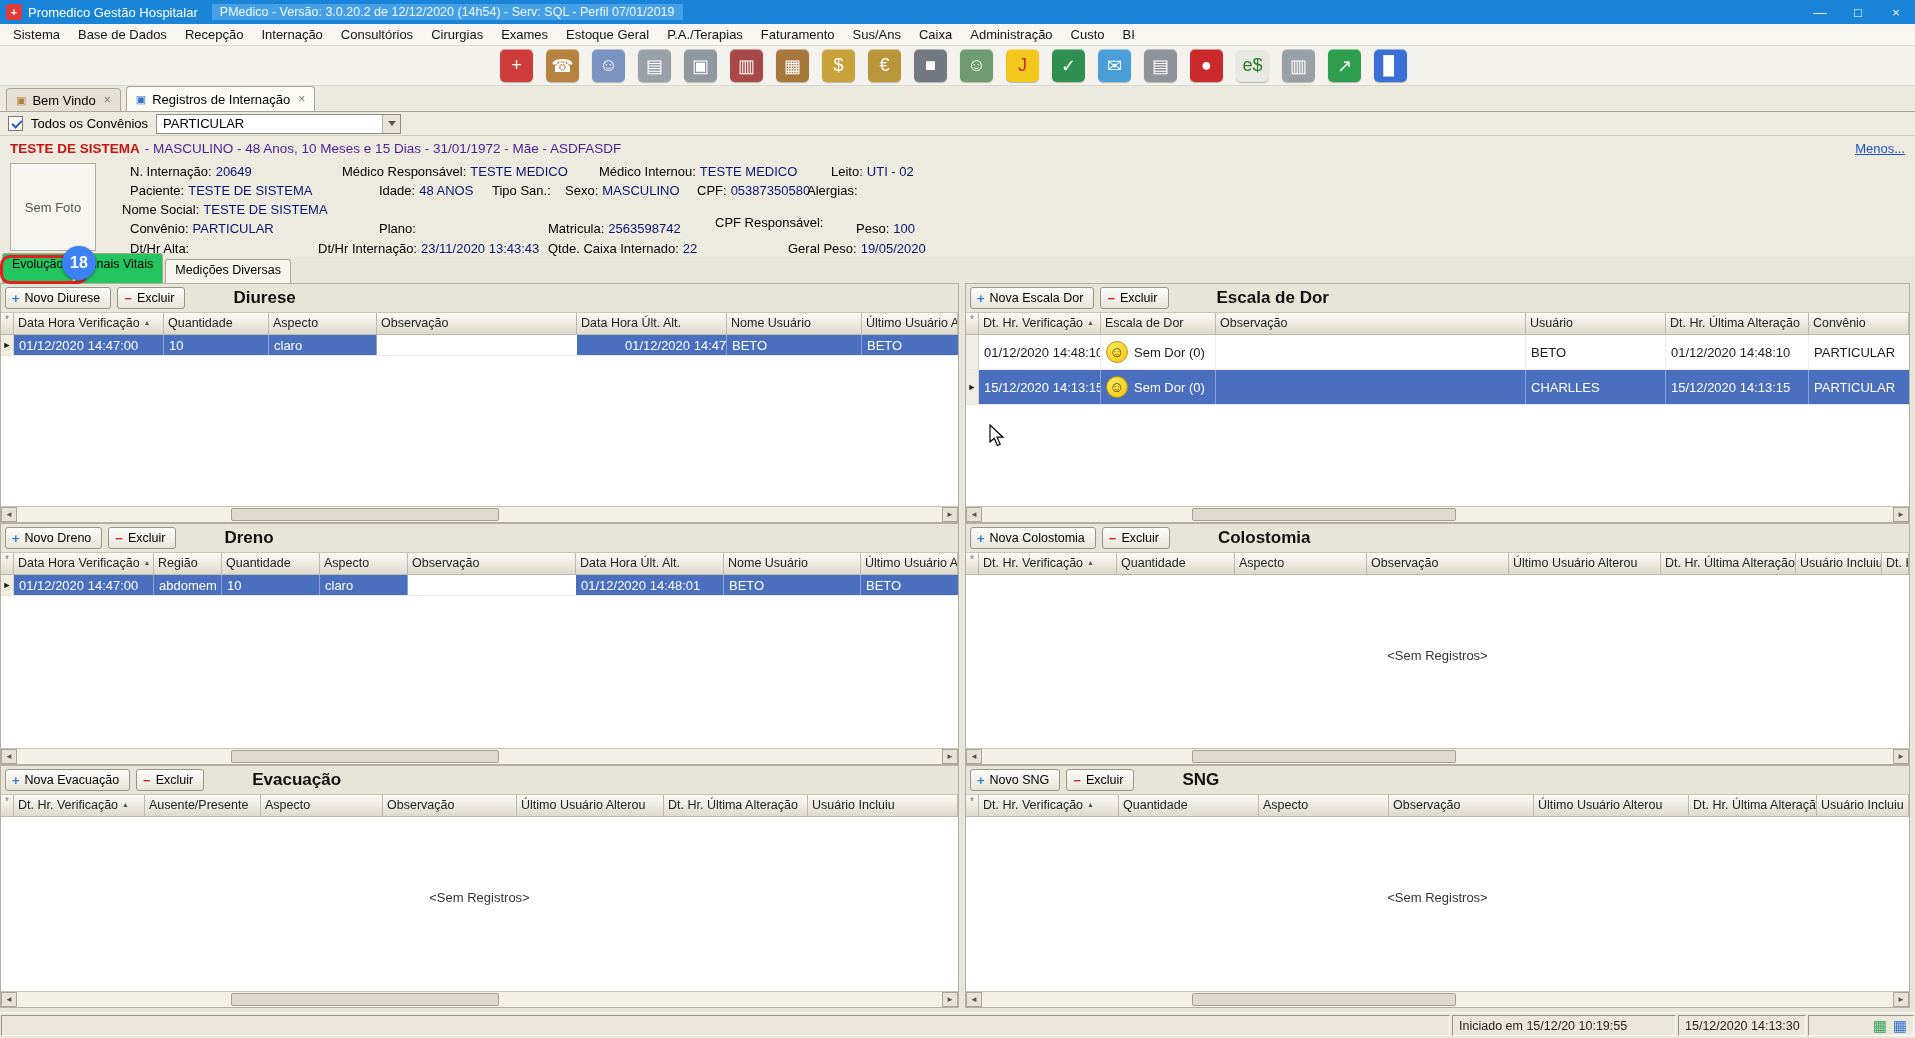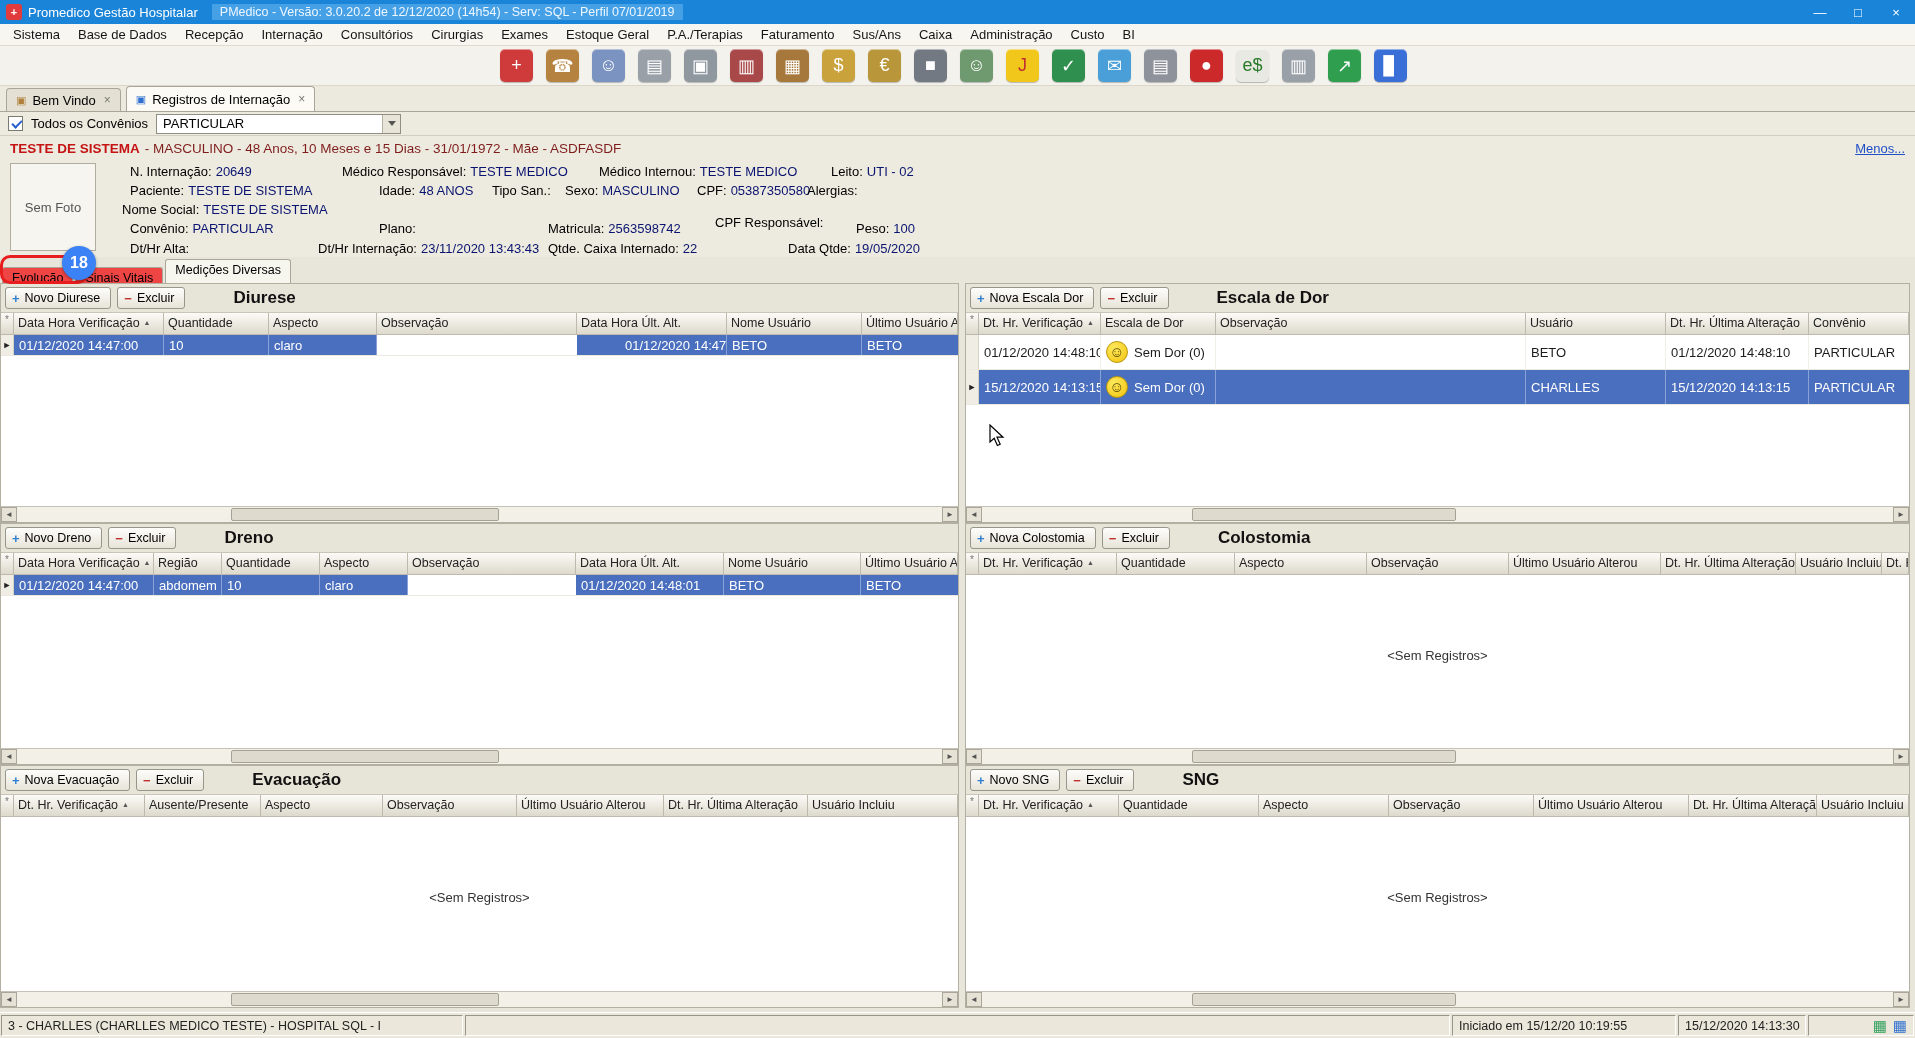--- a/index.html
+++ b/index.html
@@ -45,35 +45,35 @@
     border-left:2px solid #2a5fd0;border-bottom:2px solid #2a5fd0;transform:rotate(-45deg)}
   .combo{width:245px;height:20px;background:#fff;border:1px solid #908d81;display:flex;align-items:center;font-size:13px}
   .combo-value{flex:1;padding-left:6px}
   .combo-arrow{width:18px;height:100%;background:#e8e5d8;border-left:1px solid #b5b2a5;display:flex;align-items:center;justify-content:center}
   .combo-arrow::after{content:"";border:4px solid transparent;border-top:5px solid #555;margin-top:4px}
 
   
   .banner{position:absolute;left:0;top:136px;width:1915px;height:24px;background:#edebdf;
     display:flex;align-items:center;padding:0 10px;font-size:13.5px}
   .banner-name{color:#c41414;font-weight:bold;margin-right:5px}
-  .banner-details{color:#7f1d1d}
+  .banner-details{color:#4c1d95}
   .menos{margin-left:auto;color:#2050c8;text-decoration:underline;font-size:13px}
 
   
   .patient{position:absolute;left:0;top:160px;width:1915px;height:97px;background:#edebdf}
   .photo-box{position:absolute;left:10px;top:3px;width:86px;height:88px;background:#f6f5ef;
     border:1px solid #b0ad9e;display:flex;align-items:center;justify-content:center;font-size:13px;color:#555}
   .pfield{position:absolute;white-space:nowrap;font-size:13px;height:18px}
   .pf-label{color:#000}
   .pf-value{color:#0a1470;margin-left:4px}
 
   
   .subtabs{position:absolute;left:0;top:257px;width:1915px;height:26px;background:#e8e6da;
     display:flex;align-items:flex-end;padding-left:2px}
-  .subtab{height:16px;padding:3px 9px;font-size:12.5px;background:#ef4444;border:1px solid #a9a699;
+  .subtab{height:30px;padding:3px 9px;font-size:12.5px;background:#22c55e;border:1px solid #a9a699;
     border-bottom:none;border-radius:3px 3px 0 0;margin-right:2px;white-space:nowrap}
   .subtab.active{background:#f6f5ee;height:24px}
 
   
   .ann-box{position:absolute;left:0;top:255px;width:88px;height:29px;border:3px solid #e81e1e;
     border-radius:10px;z-index:40;pointer-events:none}
   .ann-badge{position:absolute;left:62px;top:246px;width:34px;height:34px;border-radius:50%;background:#3b82f6;
     color:#fff;font-weight:bold;font-size:16px;line-height:34px;text-align:center;z-index:41;
     box-shadow:0 1px 3px rgba(0,0,0,.4)}
 
@@ -233,21 +233,21 @@
       <div class="pfield" style="left: 807px; top: 23px;"><span class="pf-label">Alergias:</span></div>
       <div class="pfield" style="left: 122px; top: 42px;"><span class="pf-label">Nome Social:</span><span class="pf-value">TESTE DE SISTEMA</span></div>
       <div class="pfield" style="left: 130px; top: 61px;"><span class="pf-label">Convênio:</span><span class="pf-value">PARTICULAR</span></div>
       <div class="pfield" style="left: 379px; top: 61px;"><span class="pf-label">Plano:</span></div>
       <div class="pfield" style="left: 548px; top: 61px;"><span class="pf-label">Matricula:</span><span class="pf-value">2563598742</span></div>
       <div class="pfield" style="left: 715px; top: 55px;"><span class="pf-label">CPF Responsável:</span></div>
       <div class="pfield" style="left: 856px; top: 61px;"><span class="pf-label">Peso:</span><span class="pf-value">100</span></div>
       <div class="pfield" style="left: 130px; top: 81px;"><span class="pf-label">Dt/Hr Alta:</span></div>
       <div class="pfield" style="left: 318px; top: 81px;"><span class="pf-label">Dt/Hr Internação:</span><span class="pf-value">23/11/2020 13:43:43</span></div>
       <div class="pfield" style="left: 548px; top: 81px;"><span class="pf-label">Qtde. Caixa Internado:</span><span class="pf-value">22</span></div>
-      <div class="pfield" style="left: 788px; top: 81px;"><span class="pf-label">Data Qtde:</span><span class="pf-value">19/05/2020</span></div>
+      <div class="pfield" style="left: 788px; top: 81px;"><span class="pf-label">Geral Peso:</span><span class="pf-value">19/05/2020</span></div>
     </div>
 </div>
 
 <div class="subtabs" id="subtabs">
     <div class="subtab">Evolução</div>
     <div class="subtab">Sinais Vitais</div>
     <div class="subtab active">Medições Diversas</div>
   </div>
 
 <div class="ann-box"></div>
@@ -527,21 +527,20 @@
       <div class="pempty">&lt;Sem Registros&gt;</div>
     </div>
     <div class="pscroll">
       <div class="sarrow left">◄</div>
       <div class="sthumb"></div>
       <div class="sarrow right">►</div>
     </div>
   </div>
 
 <div class="statusbar">
-  <div class="scell" style="width:462px">3 - CHARLLES (CHARLLES MEDICO TESTE) - HOSPITAL SQL - I</div>
   <div class="scell fill"></div>
   <div class="scell" style="width:224px">Iniciado em 15/12/20 10:19:55</div>
   <div class="scell" style="width:128px">15/12/2020 14:13:30</div>
   <div class="scell icons" style="width:106px">
     <span class="sb-icon" style="color:#2e9e5b">▦</span>
     <span class="sb-icon" style="color:#2e6fd0">▦</span>
   </div>
 </div>
 
 <svg class="cursor" width="22" height="24" viewBox="0 0 22 24">

